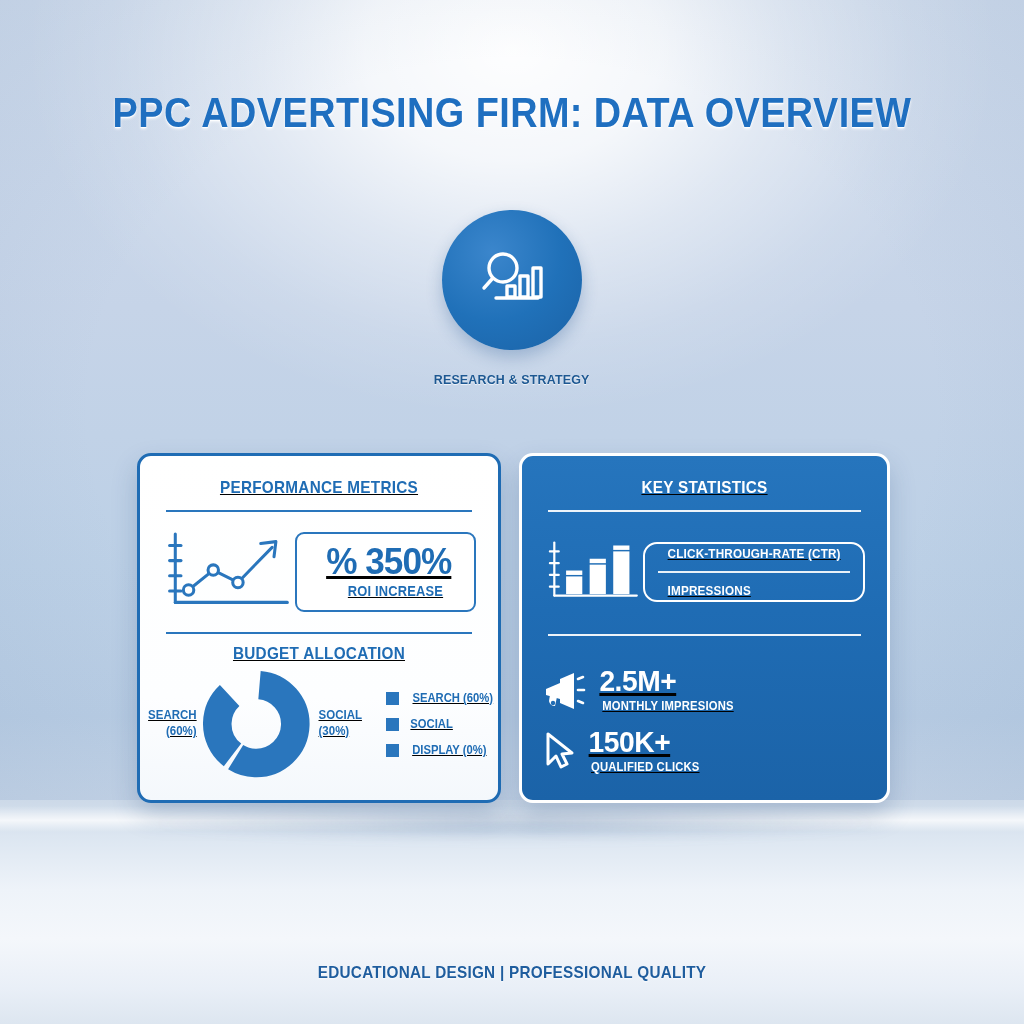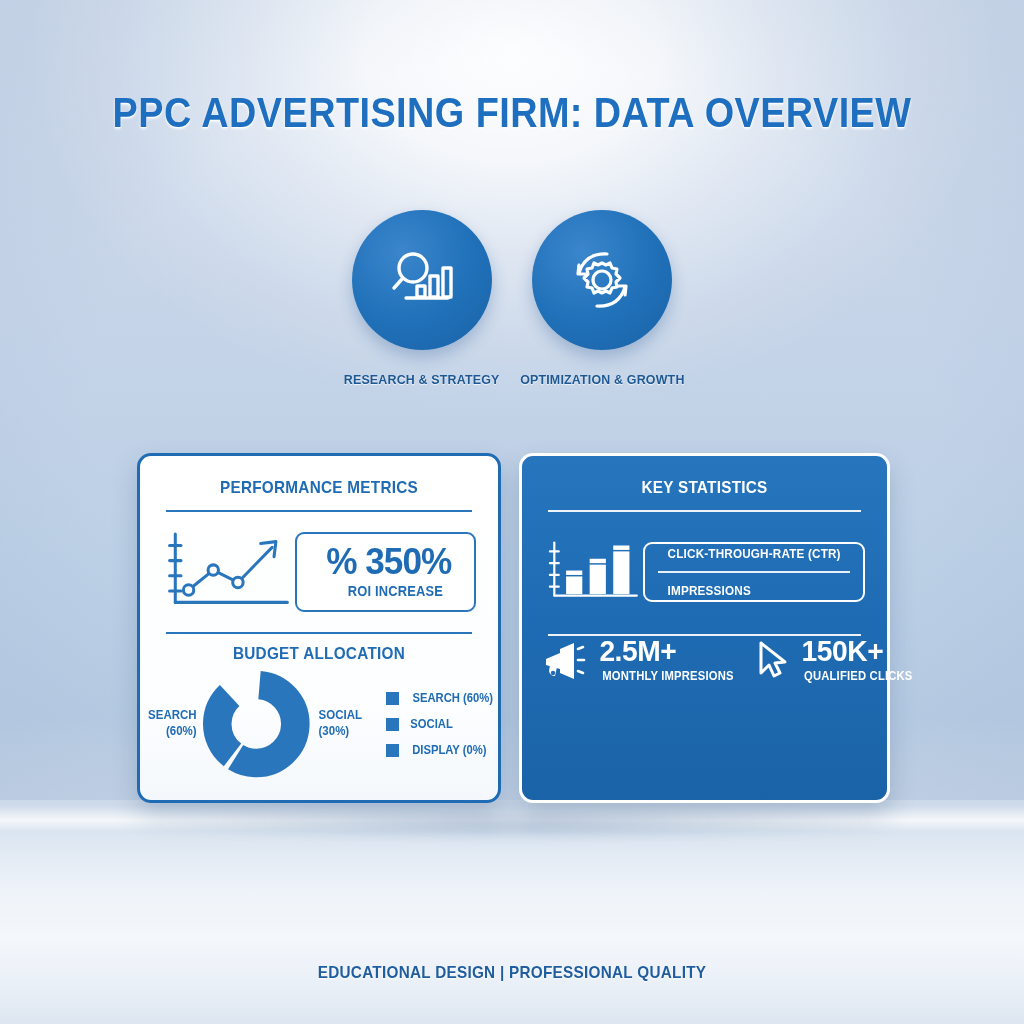--- a/index.html
+++ b/index.html
@@ -61,20 +61,21 @@
     font-size:13.5px; font-weight:bold; letter-spacing:0.2px;
     color:#1d5892; transform:scaleX(0.92);
     text-shadow:0 1px 1px rgba(255,255,255,0.8);
     white-space:nowrap;
   }
 
   
   .card {
     position:absolute; border-radius:14px;
     box-shadow:0 12px 26px rgba(30,70,120,0.22);
+    text-decoration:underline;
   }
   #card-left {
     left:137px; top:453px; width:364px; height:350px;
     background:linear-gradient(180deg,#ffffff 0%,#fdfeff 70%,#f4f8fc 100%);
     border:3px solid #1f6cb4;
   }
   #card-right {
     left:519px; top:453px; width:371px; height:350px;
     background:linear-gradient(180deg,#2675bd 0%,#1f6cb4 45%,#1b63a8 100%);
     border:3px solid #ffffff;
@@ -103,26 +104,26 @@
 
   
   .donut-wrap { display:flex; align-items:center; justify-content:center; margin-top:4px; }
   .side-label { font-size:12.5px; font-weight:bold; color:#1f6cb4; line-height:1.25; transform:scaleX(0.92); white-space:nowrap; }
   .legend { display:flex; flex-direction:column; gap:12px; margin-left:8px;text-align:center; }
   .legend-item { display:flex; align-items:center; gap:9px; }
   .swatch { width:13px; height:13px; background:#2a76bd; flex:none; }
   .legend-text { font-size:12.5px; font-weight:bold; color:#1f6cb4; transform:scaleX(0.9); white-space:nowrap; }
 
   
-  .ctr-box { border:2.5px solid #ffffff; border-radius:9px; padding:2px 13px; }
+  .ctr-box { border:2.5px solid #ffffff; border-radius:14px; padding:2px 13px; }
   .ctr-line { font-size:13px; font-weight:bold; color:#fff; letter-spacing:0.2px; transform:scaleX(0.9); white-space:nowrap; }
   .ctr-div { height:2px; background:rgba(255,255,255,0.9); margin:10px 0; }
 
   
-  .stats { display:flex; padding:0 20px; margin-top:0; gap:14px; }
+  .stats { display:flex; padding:0 20px; margin-top:30px; gap:14px;flex-direction:column; }
   .stat { display:flex; align-items:center; gap:9px; }
   .stat-txt { color:#fff; }
   .stat-num { font-size:30px; font-weight:bold; letter-spacing:-0.5px; transform:scaleX(0.94); line-height:1; }
   .stat-cap { font-size:12.5px; font-weight:bold; transform:scaleX(0.9); letter-spacing:0.2px; margin-top:3px; white-space:nowrap; }
 
   
   .reflection {
     position:absolute; left:0; top:1053px; width:1024px; height:420px;
     transform:scaleY(-1); transform-origin:top center;
     opacity:0.17; filter:blur(0.6px);
@@ -169,33 +170,20 @@
           <line x1="22" y1="56" x2="64" y2="56"></line>
           <rect x="33" y="44" width="8" height="11"></rect>
           <rect x="46" y="34" width="8" height="21"></rect>
           <rect x="59" y="26" width="8" height="29"></rect>
         </svg>
       </div>
       <div class="step-label">RESEARCH &amp; STRATEGY</div>
     </div>
 
 
-    <div class="step">
-      <div class="circle">
-        <svg width="78" height="78" viewBox="0 0 78 78" fill="none" stroke="#ffffff" stroke-width="3.2" stroke-linecap="round" stroke-linejoin="round">
-          <circle cx="39" cy="39" r="9"></circle>
-          <path d="M39 22 L43 24 L47 22 L49 27 L54 28 L53 33 L57 37 L53 41 L54 46 L49 47 L47 52 L43 50 L39 52 L35 50 L31 52 L29 47 L24 46 L25 41 L21 37 L25 33 L24 28 L29 27 L31 22 L35 24 Z"></path>
-          <path d="M16 32 Q22 12 44 13"></path>
-          <polyline points="16,24 15,33 24,33"></polyline>
-          <path d="M62 46 Q56 66 34 65"></path>
-          <polyline points="62,54 63,45 54,45"></polyline>
-        </svg>
-      </div>
-      <div class="step-label">OPTIMIZATION &amp; GROWTH</div>
-    </div>
 
   </div>
 
   <div class="card" id="card-left">
 
     <div class="card-title">PERFORMANCE METRICS</div>
     <div class="rule"></div>
 
     <div class="row" style="margin-top:14px; justify-content:space-between;">
 

